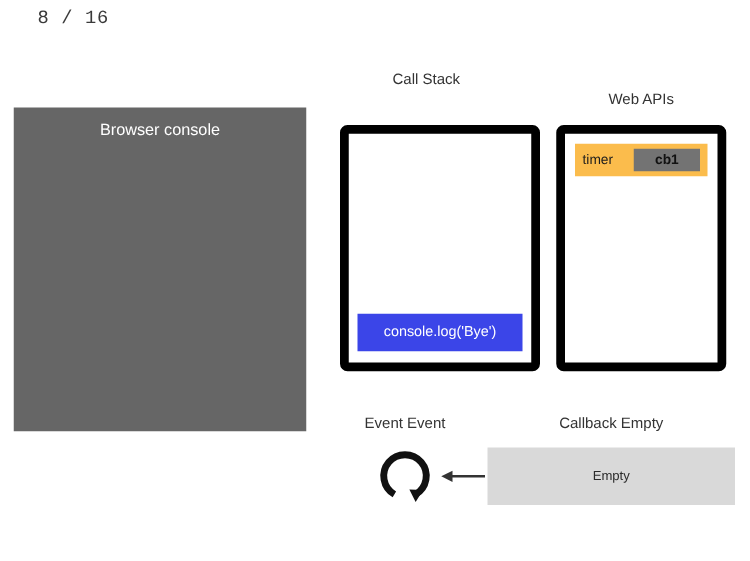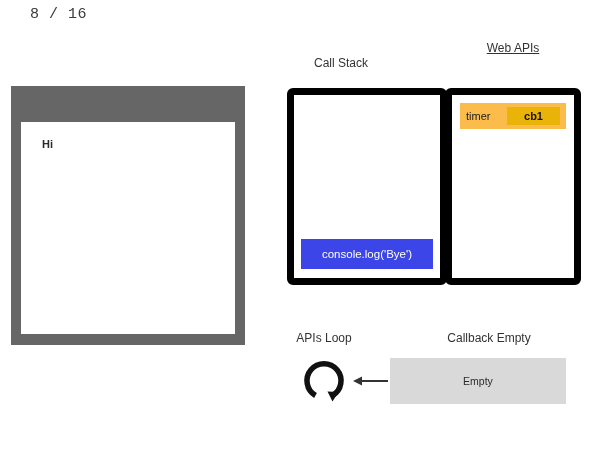--- a/index.html
+++ b/index.html
@@ -69,33 +69,34 @@
 
   
   .panel-heading {
     position: absolute;
     text-align: center;
     font-size: 12px;
     color: #333333;
     white-space: nowrap;
   }
   #heading-call-stack   { left: 272px; top: 56px; width: 138px; }
-  #heading-web-apis     { left: 445px; top: 41px; width: 136px; text-decoration: underline; }
+  #heading-web-apis     { left: 445px; top: 72px; width: 136px; }
   #heading-event-loop   { left: 272px; top: 331px; width: 104px; }
   #heading-callback-q   { left: 390px; top: 331px; width: 198px; }
 
   
   .stack-box {
     position: absolute;
     background: #ffffff;
     border: 7px solid #000000;
     border-radius: 6px;
     box-sizing: border-box;
-  }
-  #call-stack-box { left: 287px; top: 88px; width: 160px; height: 197px; }
+    margin-top: 12px;
+  }
+  #call-stack-box { left: 272px; top: 88px; width: 160px; height: 197px; }
   #web-apis-box   { left: 445px; top: 88px; width: 136px; height: 197px; }
 
   
   .stack-item {
     position: absolute;
     left: 7px;
     right: 7px;
     bottom: 9px;
     height: 30px;
     line-height: 30px;
@@ -119,21 +120,21 @@
     box-sizing: border-box;
     padding: 0 6px;
   }
   .webapi-task-label {
     font-size: 11px;
     color: #1c1c1c;
     white-space: nowrap;
   }
   .webapi-task-callback {
     margin-left: auto;
-    background: #eab308;
+    background: #737373;
     color: #111111;
     font-size: 11px;
     font-weight: bold;
     padding: 3px 17px;
     white-space: nowrap;
   }
 
   
   .event-loop-icon {
     position: absolute;
@@ -150,21 +151,21 @@
     top: 370px;
     width: 36px;
     height: 22px;
   }
 
   
   .callback-queue-box {
     position: absolute;
     left: 390px;
     top: 358px;
-    width: 176px;
+    width: 198px;
     height: 46px;
     background: #d9d9d9;
   }
   .callback-queue-text {
     position: absolute;
     left: 0;
     top: 0;
     width: 100%;
     height: 100%;
     display: flex;
@@ -174,39 +175,37 @@
     color: #2b2b2b;
     white-space: nowrap;
   }
 </style>
 </head>
 <body>
 
 <div class="slide-counter">8 / 16</div>
 
 <div class="console-frame">
-  <div class="console-body">
-    <div class="console-line">Hi</div>
-  </div>
+  <div class="console-title">Browser console</div>
 </div>
 
 <div class="panel-heading" id="heading-call-stack">Call Stack</div>
 <div class="stack-box" id="call-stack-box">
   <div class="stack-item">console.log('Bye')</div>
 </div>
 
 <div class="panel-heading" id="heading-web-apis">Web APIs</div>
 <div class="stack-box" id="web-apis-box">
   <div class="webapi-task">
     <span class="webapi-task-label">timer</span>
     <span class="webapi-task-callback">cb1</span>
   </div>
 </div>
 
-<div class="panel-heading" id="heading-event-loop">APIs Loop</div>
+<div class="panel-heading" id="heading-event-loop">Event Event</div>
 <div class="event-loop-icon">
   <svg viewBox="0 0 46 46" width="46" height="46" aria-hidden="true">
     <path d="M31.5 37.5 A17 17 0 1 0 14.5 37.5" fill="none" stroke="#111111" stroke-width="5.5" stroke-linecap="butt"></path>
     <polygon points="31.5,43.5 26.5,33.5 37.5,34.0" fill="#111111"></polygon>
   </svg>
 </div>
 
 <div class="queue-arrow">
   <svg viewBox="0 0 36 22" width="36" height="22" aria-hidden="true">
     <line x1="36" y1="11" x2="8" y2="11" stroke="#333333" stroke-width="2"></line>

